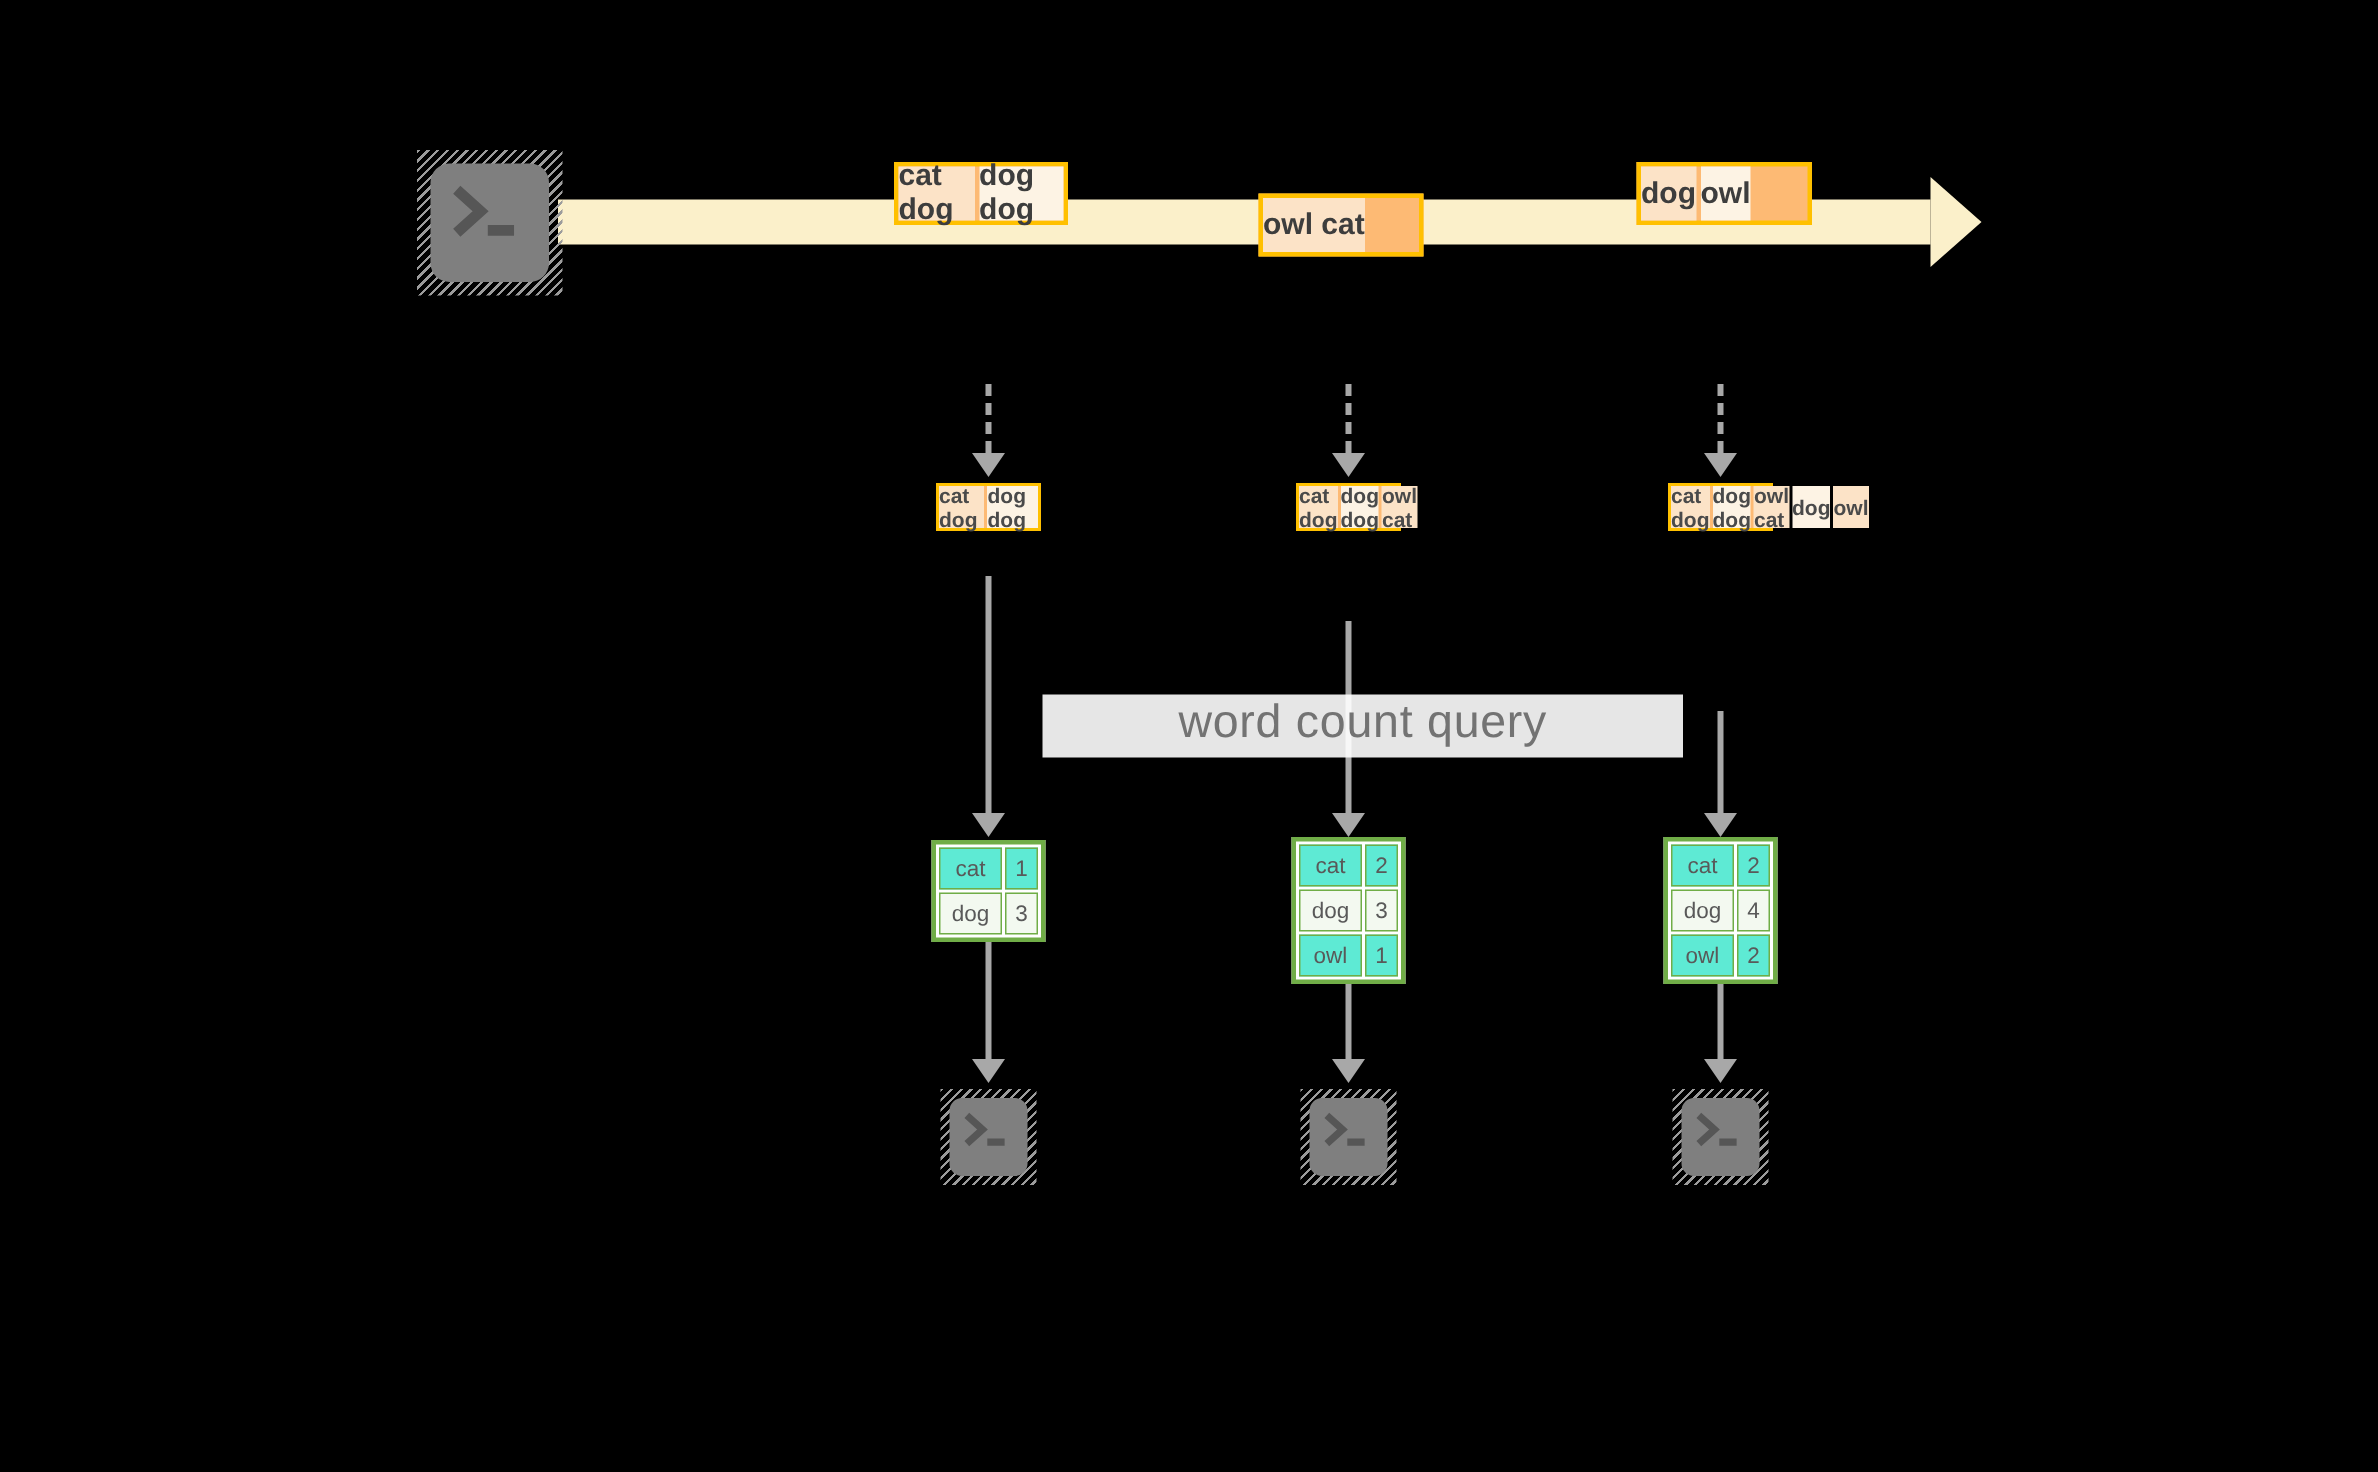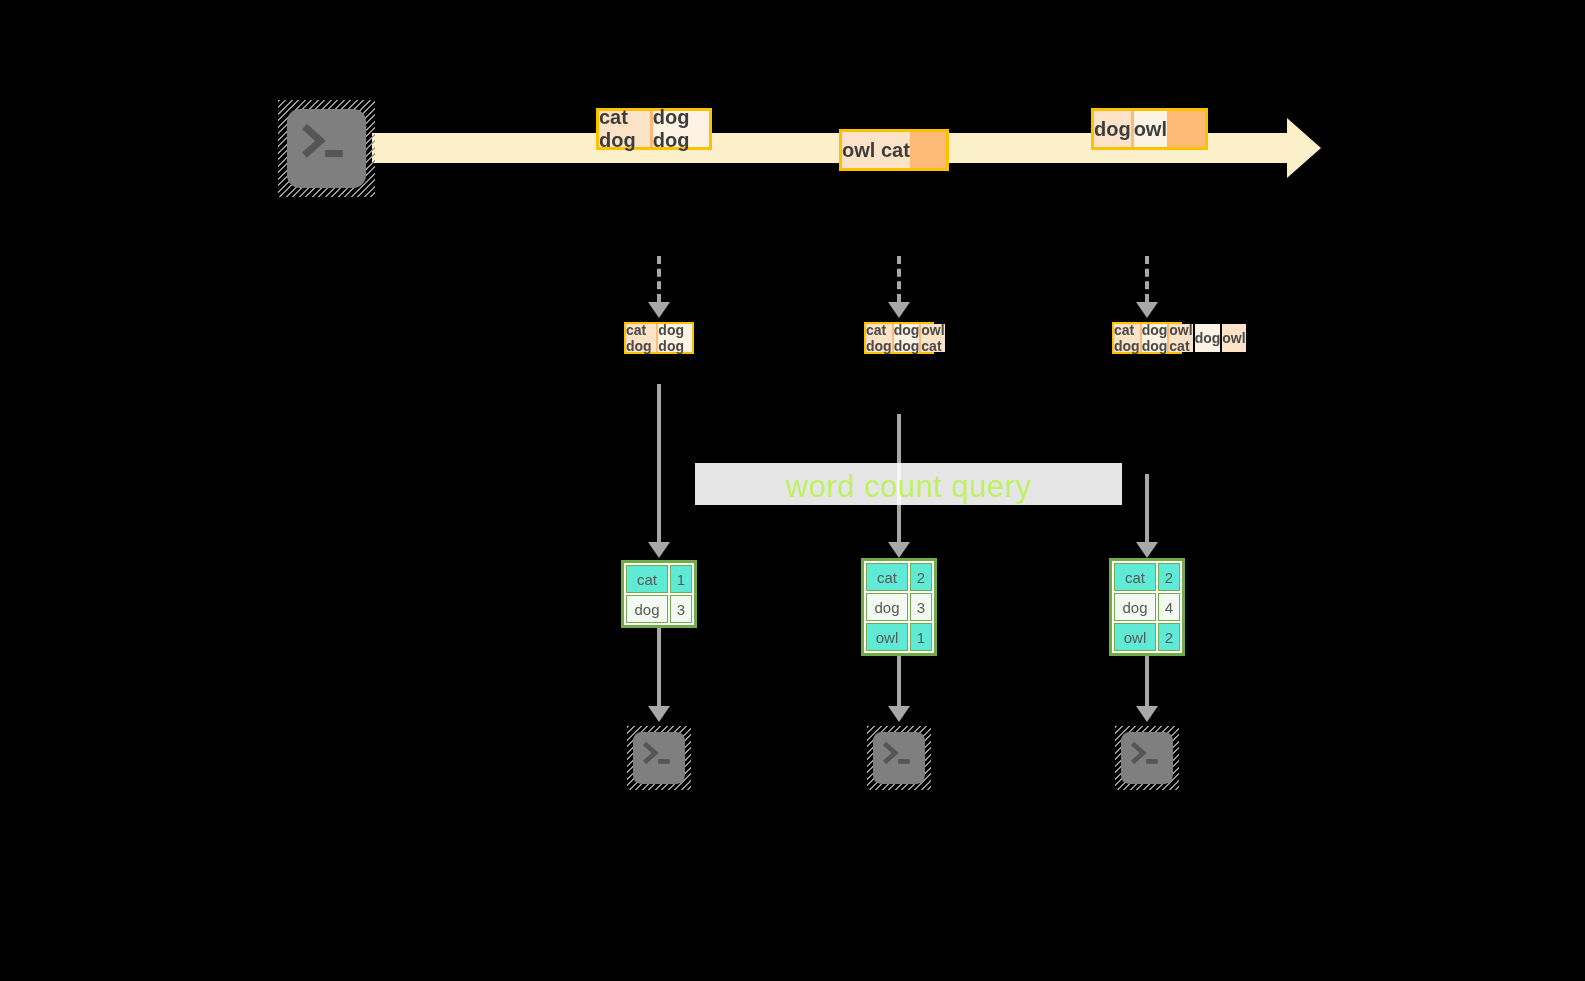--- a/index.html
+++ b/index.html
@@ -30,22 +30,22 @@
 
   
   .vline{position:absolute;width:4px;background:#a8a8a8;}
   .vdash{position:absolute;width:0;border-left:4px dashed #a8a8a8;}
   .ahead{position:absolute;width:0;height:0;
          border-left:11px solid transparent;border-right:11px solid transparent;
          border-top:16px solid #a8a8a8;}
 
   
   .qband{position:absolute;left:695px;top:463px;width:427px;height:42px;
-         background:rgba(255,255,255,0.9);display:flex;align-items:flex-end;justify-content:center;
-         font-size:31px;font-weight:300;color:#bef264;letter-spacing:0.5px;}
+         background:rgba(255,255,255,0.9);display:flex;align-items:flex-start;justify-content:center;
+         font-size:31px;font-weight:300;color:#737373;letter-spacing:0.5px;}
 
   
   .gtable{position:absolute;border:3px solid #70AD47;background:#ffffff;padding:2px;
           display:grid;grid-template-columns:42px 22px;gap:2px;}
   .gcell{height:26px;border:1px solid #70AD47;display:flex;align-items:center;justify-content:center;
          font-size:15px;color:#595959;background:#5eead4;}
   .gtable .gcell:nth-child(4n+3),.gtable .gcell:nth-child(4n+4){background:#F3F9F0;}
 </style>
 </head>
 <body>

